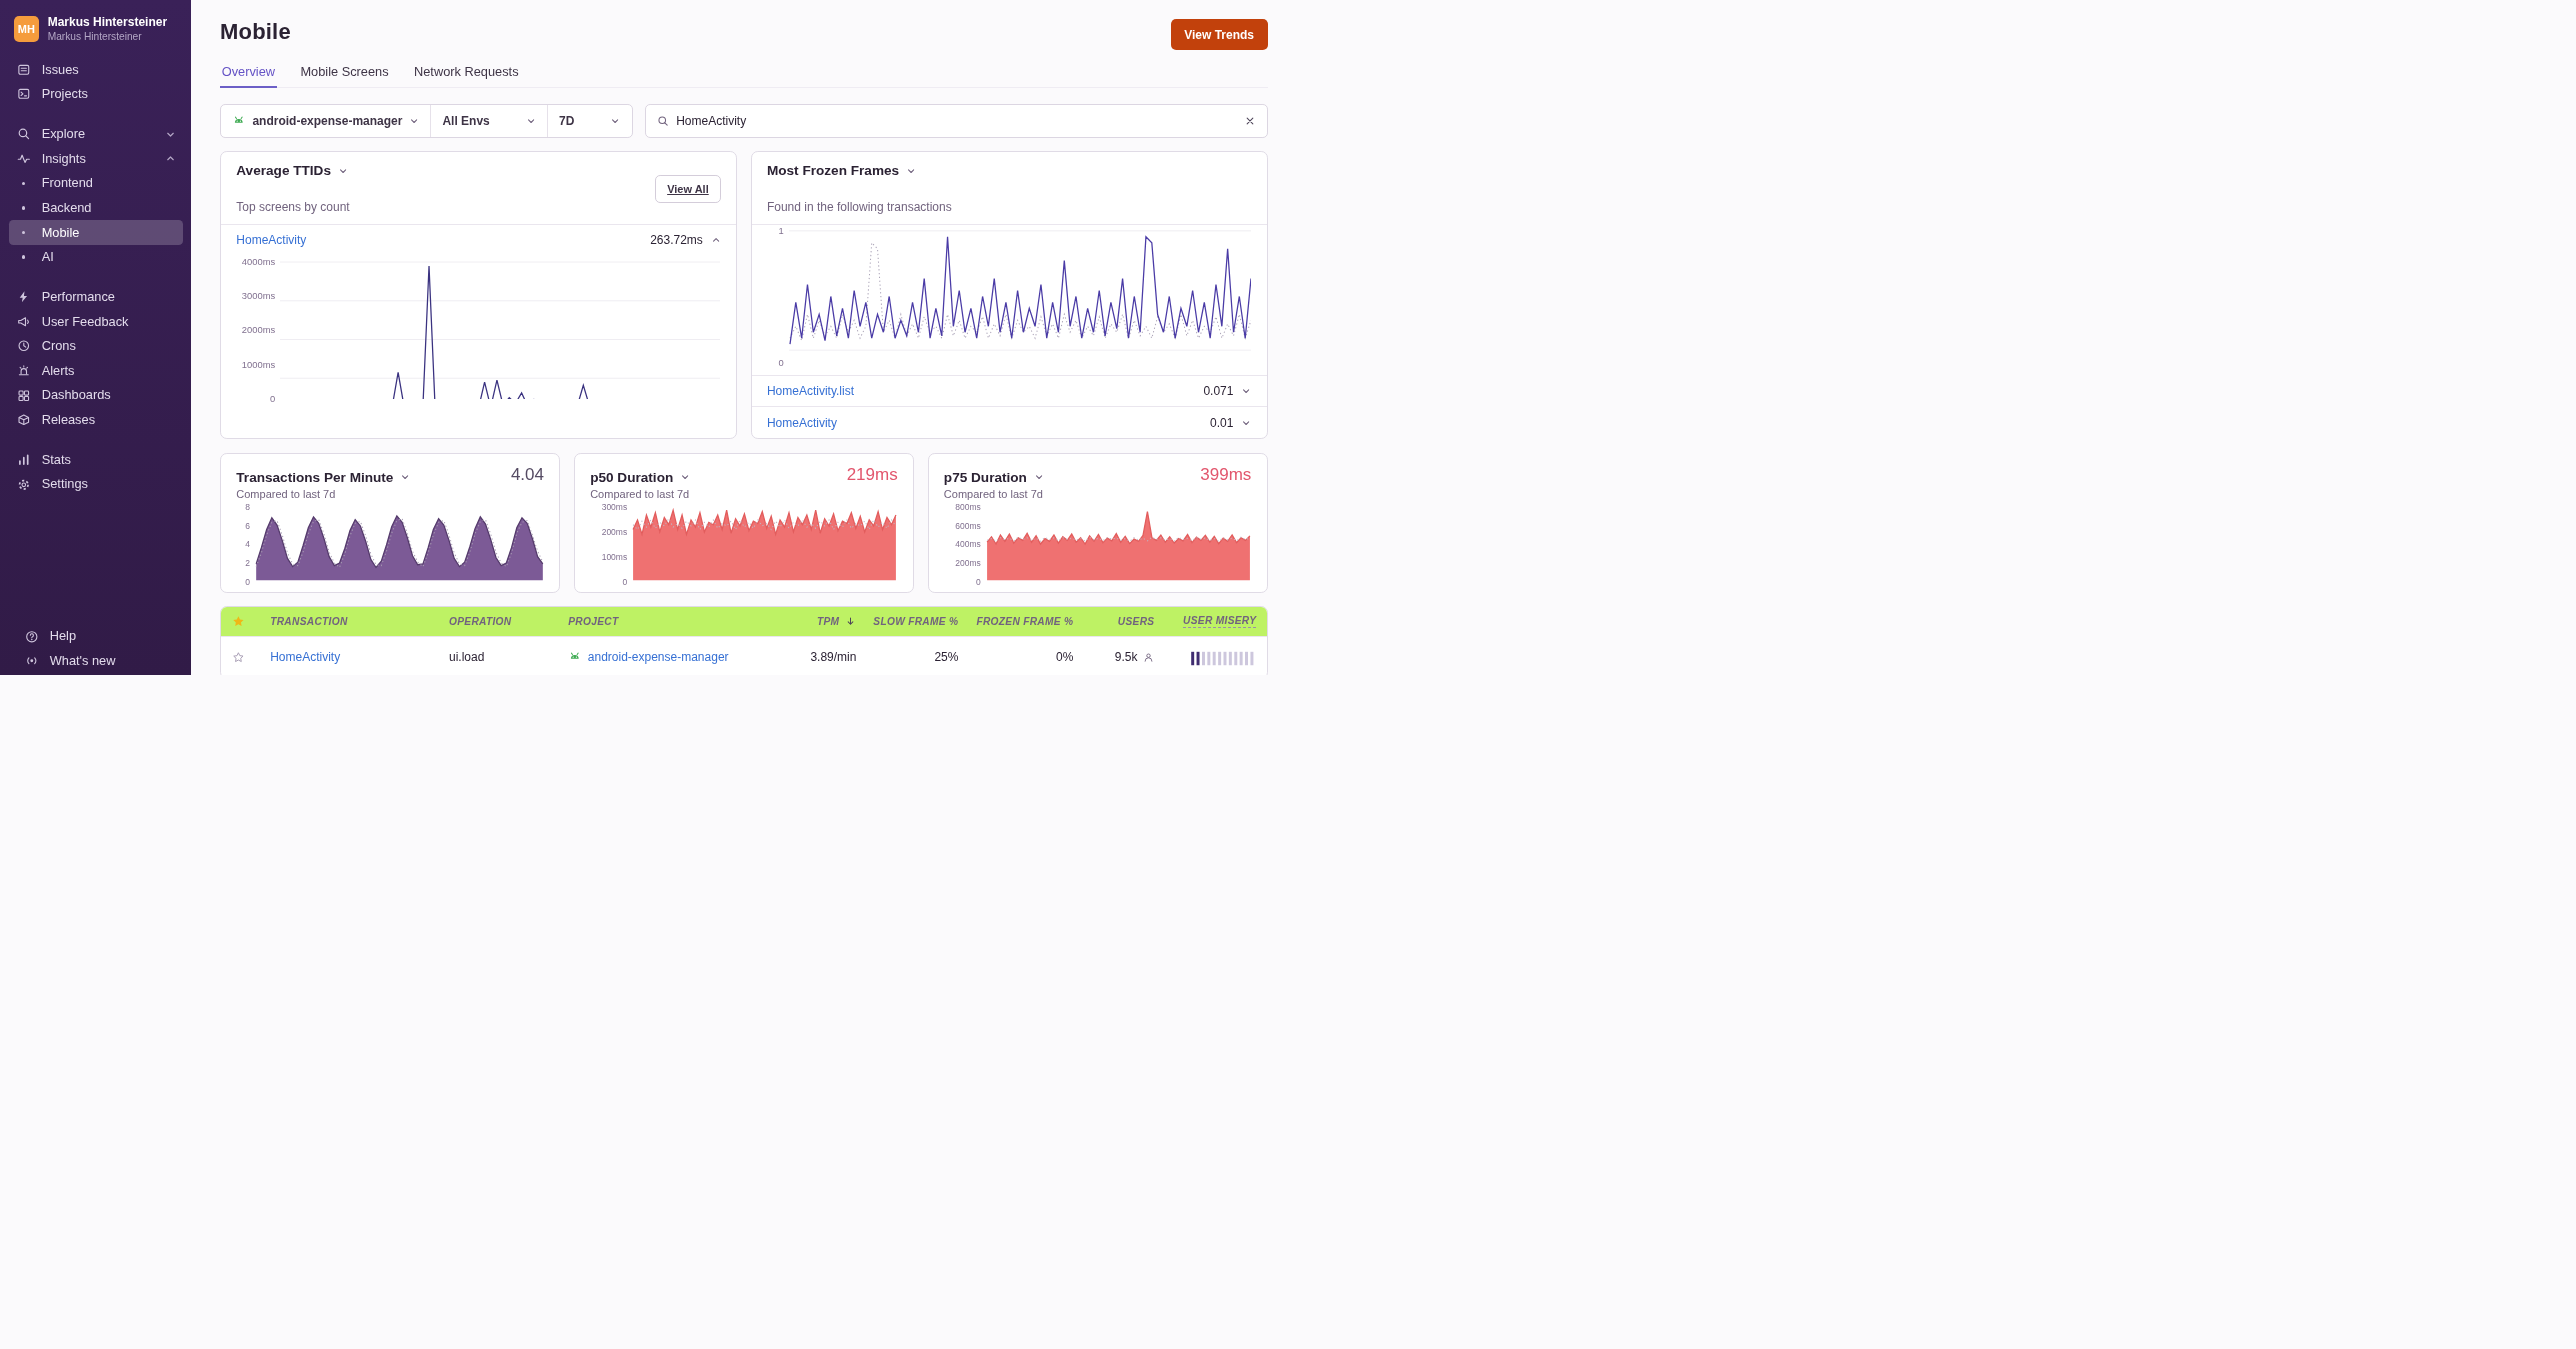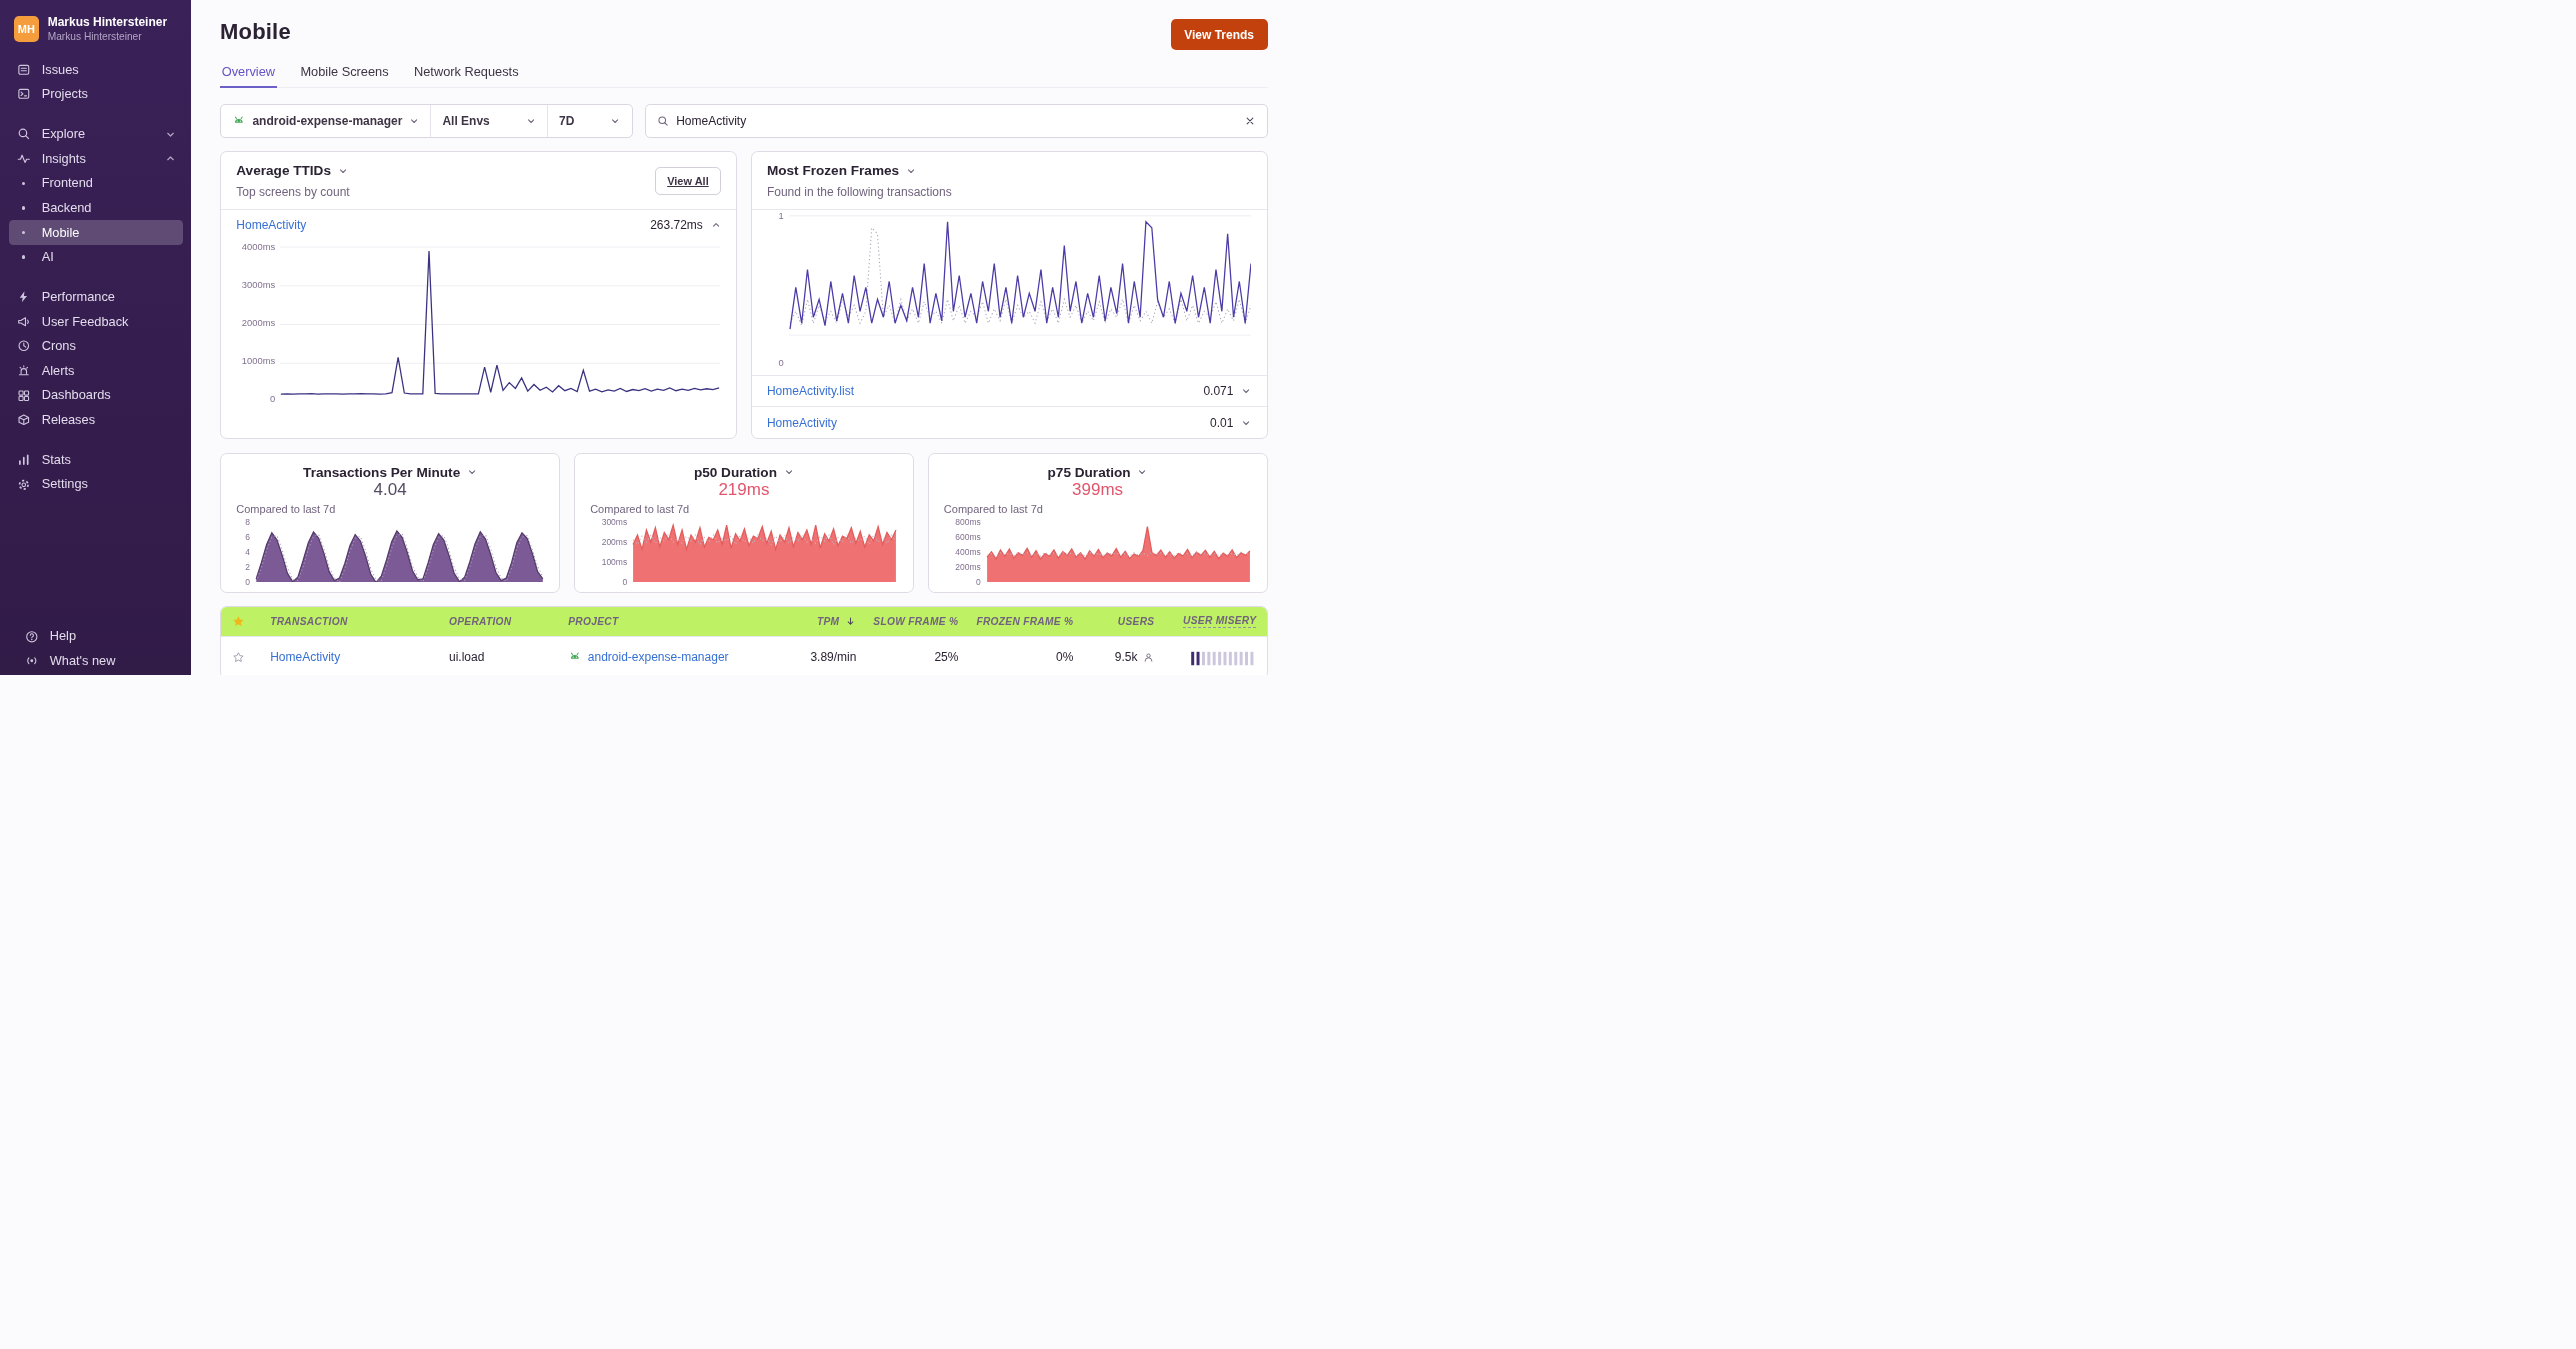--- a/index.html
+++ b/index.html
@@ -63,39 +63,39 @@
     font-family:inherit; background:transparent; }
   .close-ic { width:12px; height:12px; color:#4d4458; cursor:pointer; flex:none; }
   .close-ic svg { width:12px; height:12px; display:block; }
 
   .card { background:#fff; border:0.9px solid #e0dbe6; border-radius:6.8px; }
   .panel-row { display:flex; gap:13.6px; margin-top:13.6px; }
   .panel-row .card { flex:1; height:288px; display:flex; flex-direction:column; overflow:hidden; }
   .card-head { display:flex; justify-content:space-between; align-items:center; padding:11px 15.3px 9.4px; }
   .card-title-row { display:flex; align-items:center; gap:6.8px; }
   h2 { font-size:13.6px; font-weight:700; color:#2b2233; }
-  .card-sub { font-size:12px; color:#71637e; margin-top:7px; }
+  .card-sub { font-size:12px; color:#71637e; margin-top:22px; }
   .btn-secondary { background:#fff; border:0.9px solid #d4cdda; border-radius:5.1px; padding:6.8px 11px;
     font-size:11px; font-weight:600; color:#3e3446; cursor:pointer; font-family:inherit;text-decoration:underline; }
   .divider { height:0.9px; background:#eae6ee; flex:none; }
   .metric-row { display:flex; justify-content:space-between; align-items:center;
     padding:8.5px 15.3px; font-size:12px; flex:none; }
   .link { color:#3670d4; text-decoration:none; cursor:pointer; }
   .metric-right { display:flex; align-items:center; gap:7.7px; color:#2b2233;margin-left:10px; }
   .chart-wrap { display:flex; flex:1; gap:5.1px; min-height:0; padding:5.1px 15.3px 12px 10.2px; }
   .chart-wrap.ttid { padding-bottom:39px; }
   .yaxis { width:44px; display:flex; flex-direction:column; justify-content:space-between;
     align-items:flex-end; font-size:9.4px; color:#80708f; margin:-5.1px 0; flex:none; }
   .yaxis.small { width:37px; font-size:8.5px; }
   .chart { flex:1; position:relative; overflow:hidden; }
   .chart svg { display:block; }
 
   .metrics-row { display:flex; gap:13.6px; margin-top:13.6px; }
   .mcard { flex:1; height:140px; padding:11px 15.3px 10.2px; display:flex; flex-direction:column; }
-  .mhead { display:flex; justify-content:space-between; align-items:center;flex-direction:column; }
+  .mhead { display:flex; justify-content:space-between; align-items:flex-end; }
   h3 { font-size:13.6px; font-weight:700; color:#2b2233; }
   .mvalue { font-size:17px; color:#554b63; }
   .mvalue.red { color:#e2566d; }
   .msub { font-size:11px; color:#71637e; margin-top:3.4px; }
   .mchart { flex:1; display:flex; gap:5.1px; margin-top:6.8px; min-height:0; }
 
   .table-card { margin-top:13.6px; overflow:hidden; }
   .t-head, .t-row { display:grid;
     grid-template-columns:39px 1.5fr 1fr 1.8fr 94px 102px 115px 81px 102px;
     align-items:center; }

